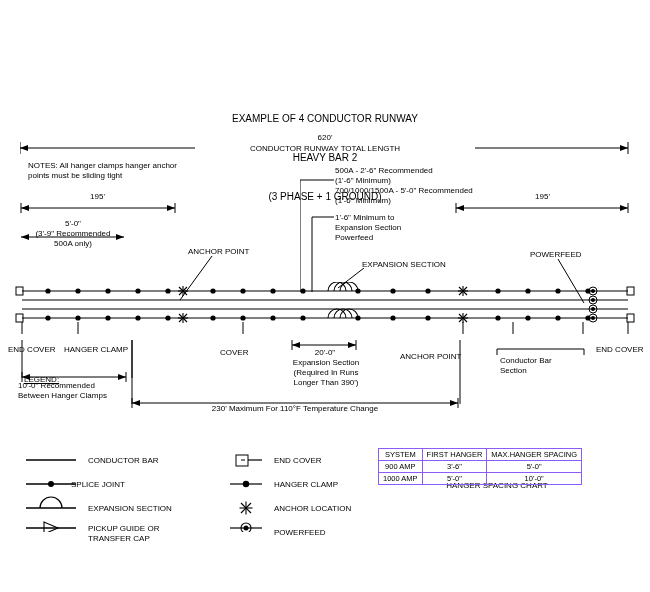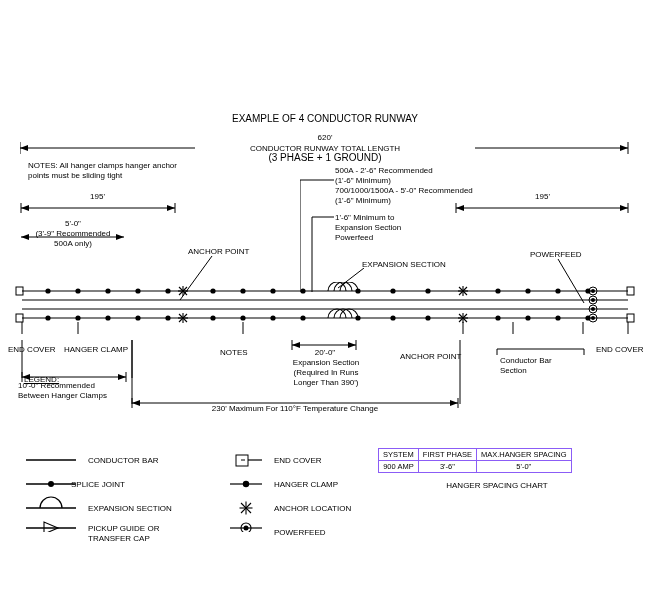--- a/index.html
+++ b/index.html
@@ -45,20 +45,21 @@
   }
   table.chart th { font-size: 7.5px; }
   .u { text-decoration: underline; }
   svg { display: block; }
 </style>
 </head>
 <body>
 
 <div class="abs title" style="left:0; top:86px; width:650px;">
   <div>EXAMPLE OF 4 CONDUCTOR RUNWAY</div>
+  <div>HEAVY BAR 2</div>
   <div>(3 PHASE + 1 GROUND)</div>
 </div>
 
 <div class="abs ctr txt" style="left:200px; top:133px; width:250px;">620'</div>
 <div class="abs ctr txt" style="left:180px; top:144px; width:290px;">CONDUCTOR RUNWAY TOTAL LENGTH</div>
 
 <div class="abs" style="left:20px; top:142px;">
   <svg width="610" height="12">
     <line x1="0" y1="6" x2="175" y2="6" stroke="#000" stroke-width="1"></line>
     <line x1="455" y1="6" x2="608" y2="6" stroke="#000" stroke-width="1"></line>
@@ -248,21 +249,21 @@
       <line x1="455" y1="40" x2="455" y2="52"></line>
       <line x1="620" y1="40" x2="620" y2="52"></line>
       <line x1="505" y1="40" x2="505" y2="52"></line>
       <line x1="575" y1="40" x2="575" y2="52"></line>
     </g>
   </svg>
 </div>
 
 <div class="abs txt" style="left:8px; top:345px;">END COVER</div>
 <div class="abs txt" style="left:64px; top:345px;">HANGER CLAMP</div>
-<div class="abs txt" style="left:220px; top:348px;">NOTES</div>
+<div class="abs txt" style="left:220px; top:348px;">COVER</div>
 <div class="abs txt" style="left:400px; top:352px;">ANCHOR POINT</div>
 <div class="abs txt" style="left:596px; top:345px;">END COVER</div>
 <div class="abs txt" style="left:500px; top:356px;">Conductor Bar
 Section</div>
 
 <div class="abs" style="left:496px; top:348px;">
   <svg width="90" height="10">
     <line x1="1" y1="1" x2="88" y2="1" stroke="#000" stroke-width="1"></line>
     <line x1="1" y1="1" x2="1" y2="7" stroke="#000" stroke-width="1"></line>
     <line x1="88" y1="1" x2="88" y2="7" stroke="#000" stroke-width="1"></line>
@@ -368,25 +369,30 @@
 <div class="abs txt" style="left:274px; top:480px;">HANGER CLAMP</div>
 <div class="abs txt" style="left:274px; top:504px;">ANCHOR LOCATION</div>
 <div class="abs txt" style="left:274px; top:528px;">POWERFEED</div>
 
 <div class="abs ctr txt" style="left:378px; top:437px; width:238px;margin-top:44px;">HANGER SPACING CHART</div>
 <div class="abs" style="left:378px; top:448px;">
   <table class="chart">
     <thead>
       <tr>
         <th>SYSTEM</th>
-        <th>FIRST PHASE</th>
+        <th>FIRST HANGER</th>
         <th>MAX.HANGER SPACING</th>
       </tr>
     </thead>
     <tbody>
       <tr>
         <td>900 AMP</td>
         <td>3'-6"</td>
         <td>5'-0"</td>
       </tr>
+      <tr>
+        <td>1000 AMP</td>
+        <td>5'-0"</td>
+        <td>10'-0"</td>
+      </tr>
     </tbody>
   </table>
 </div>
 
 </body></html>

